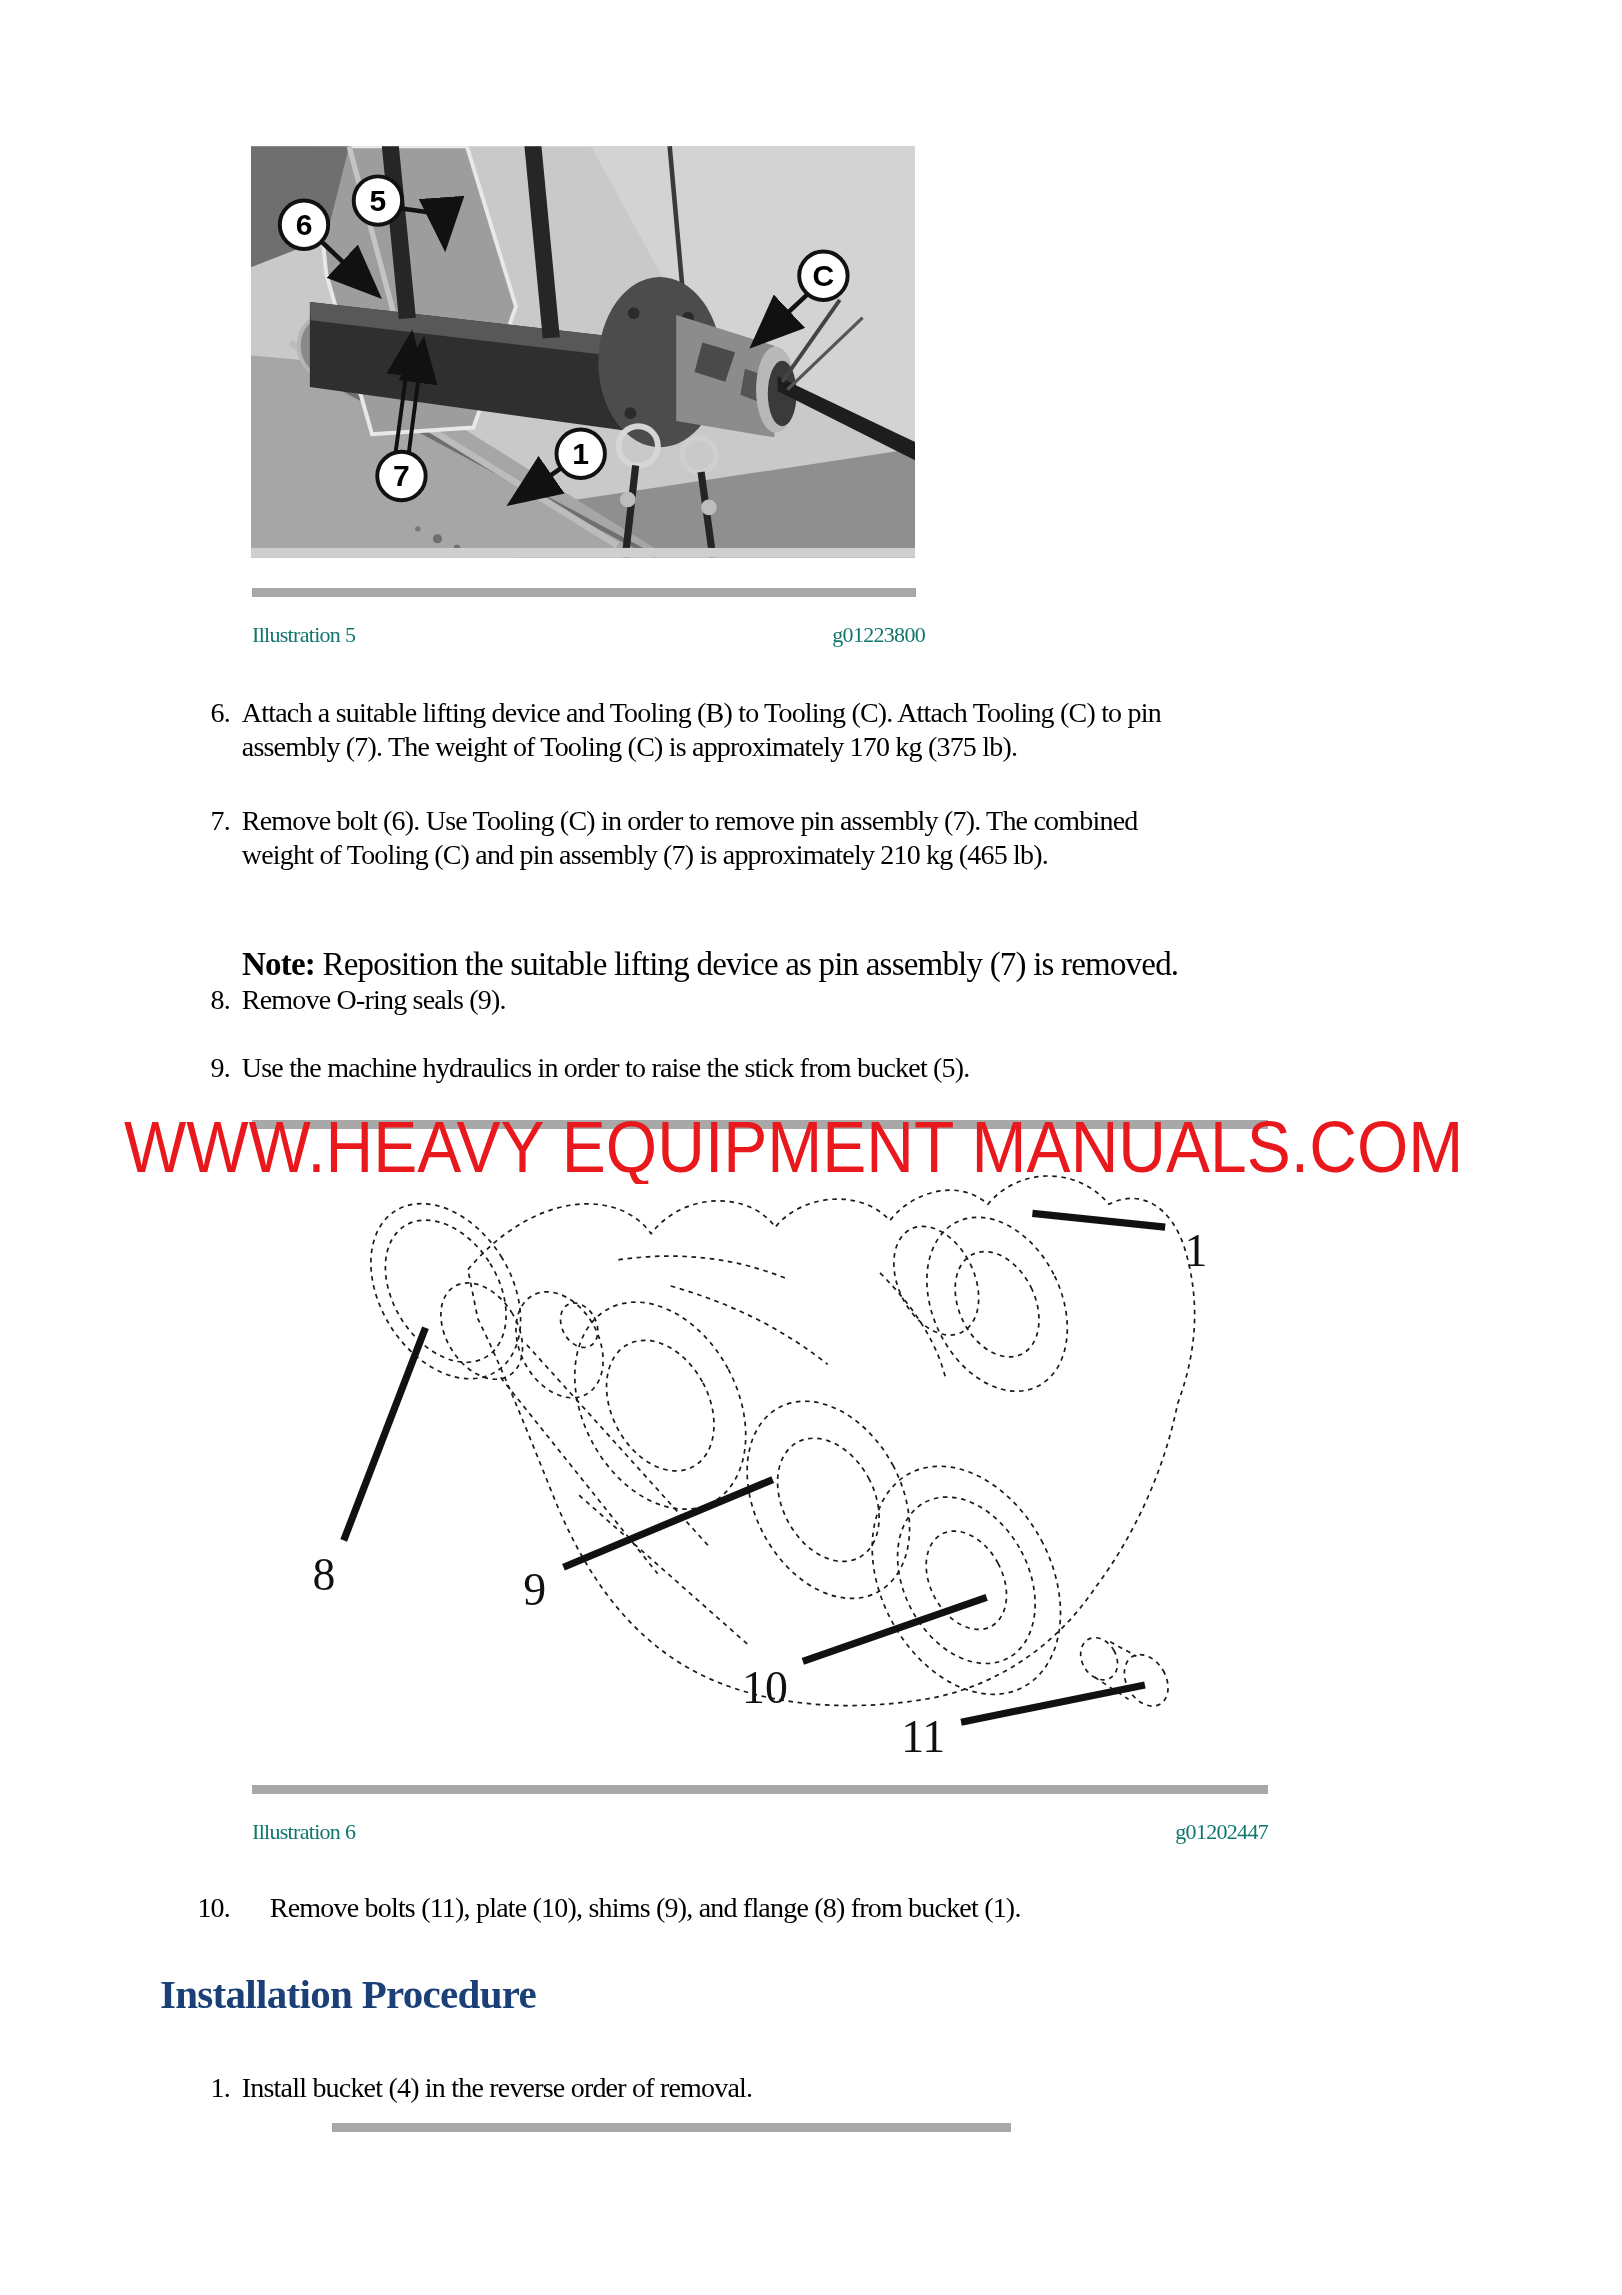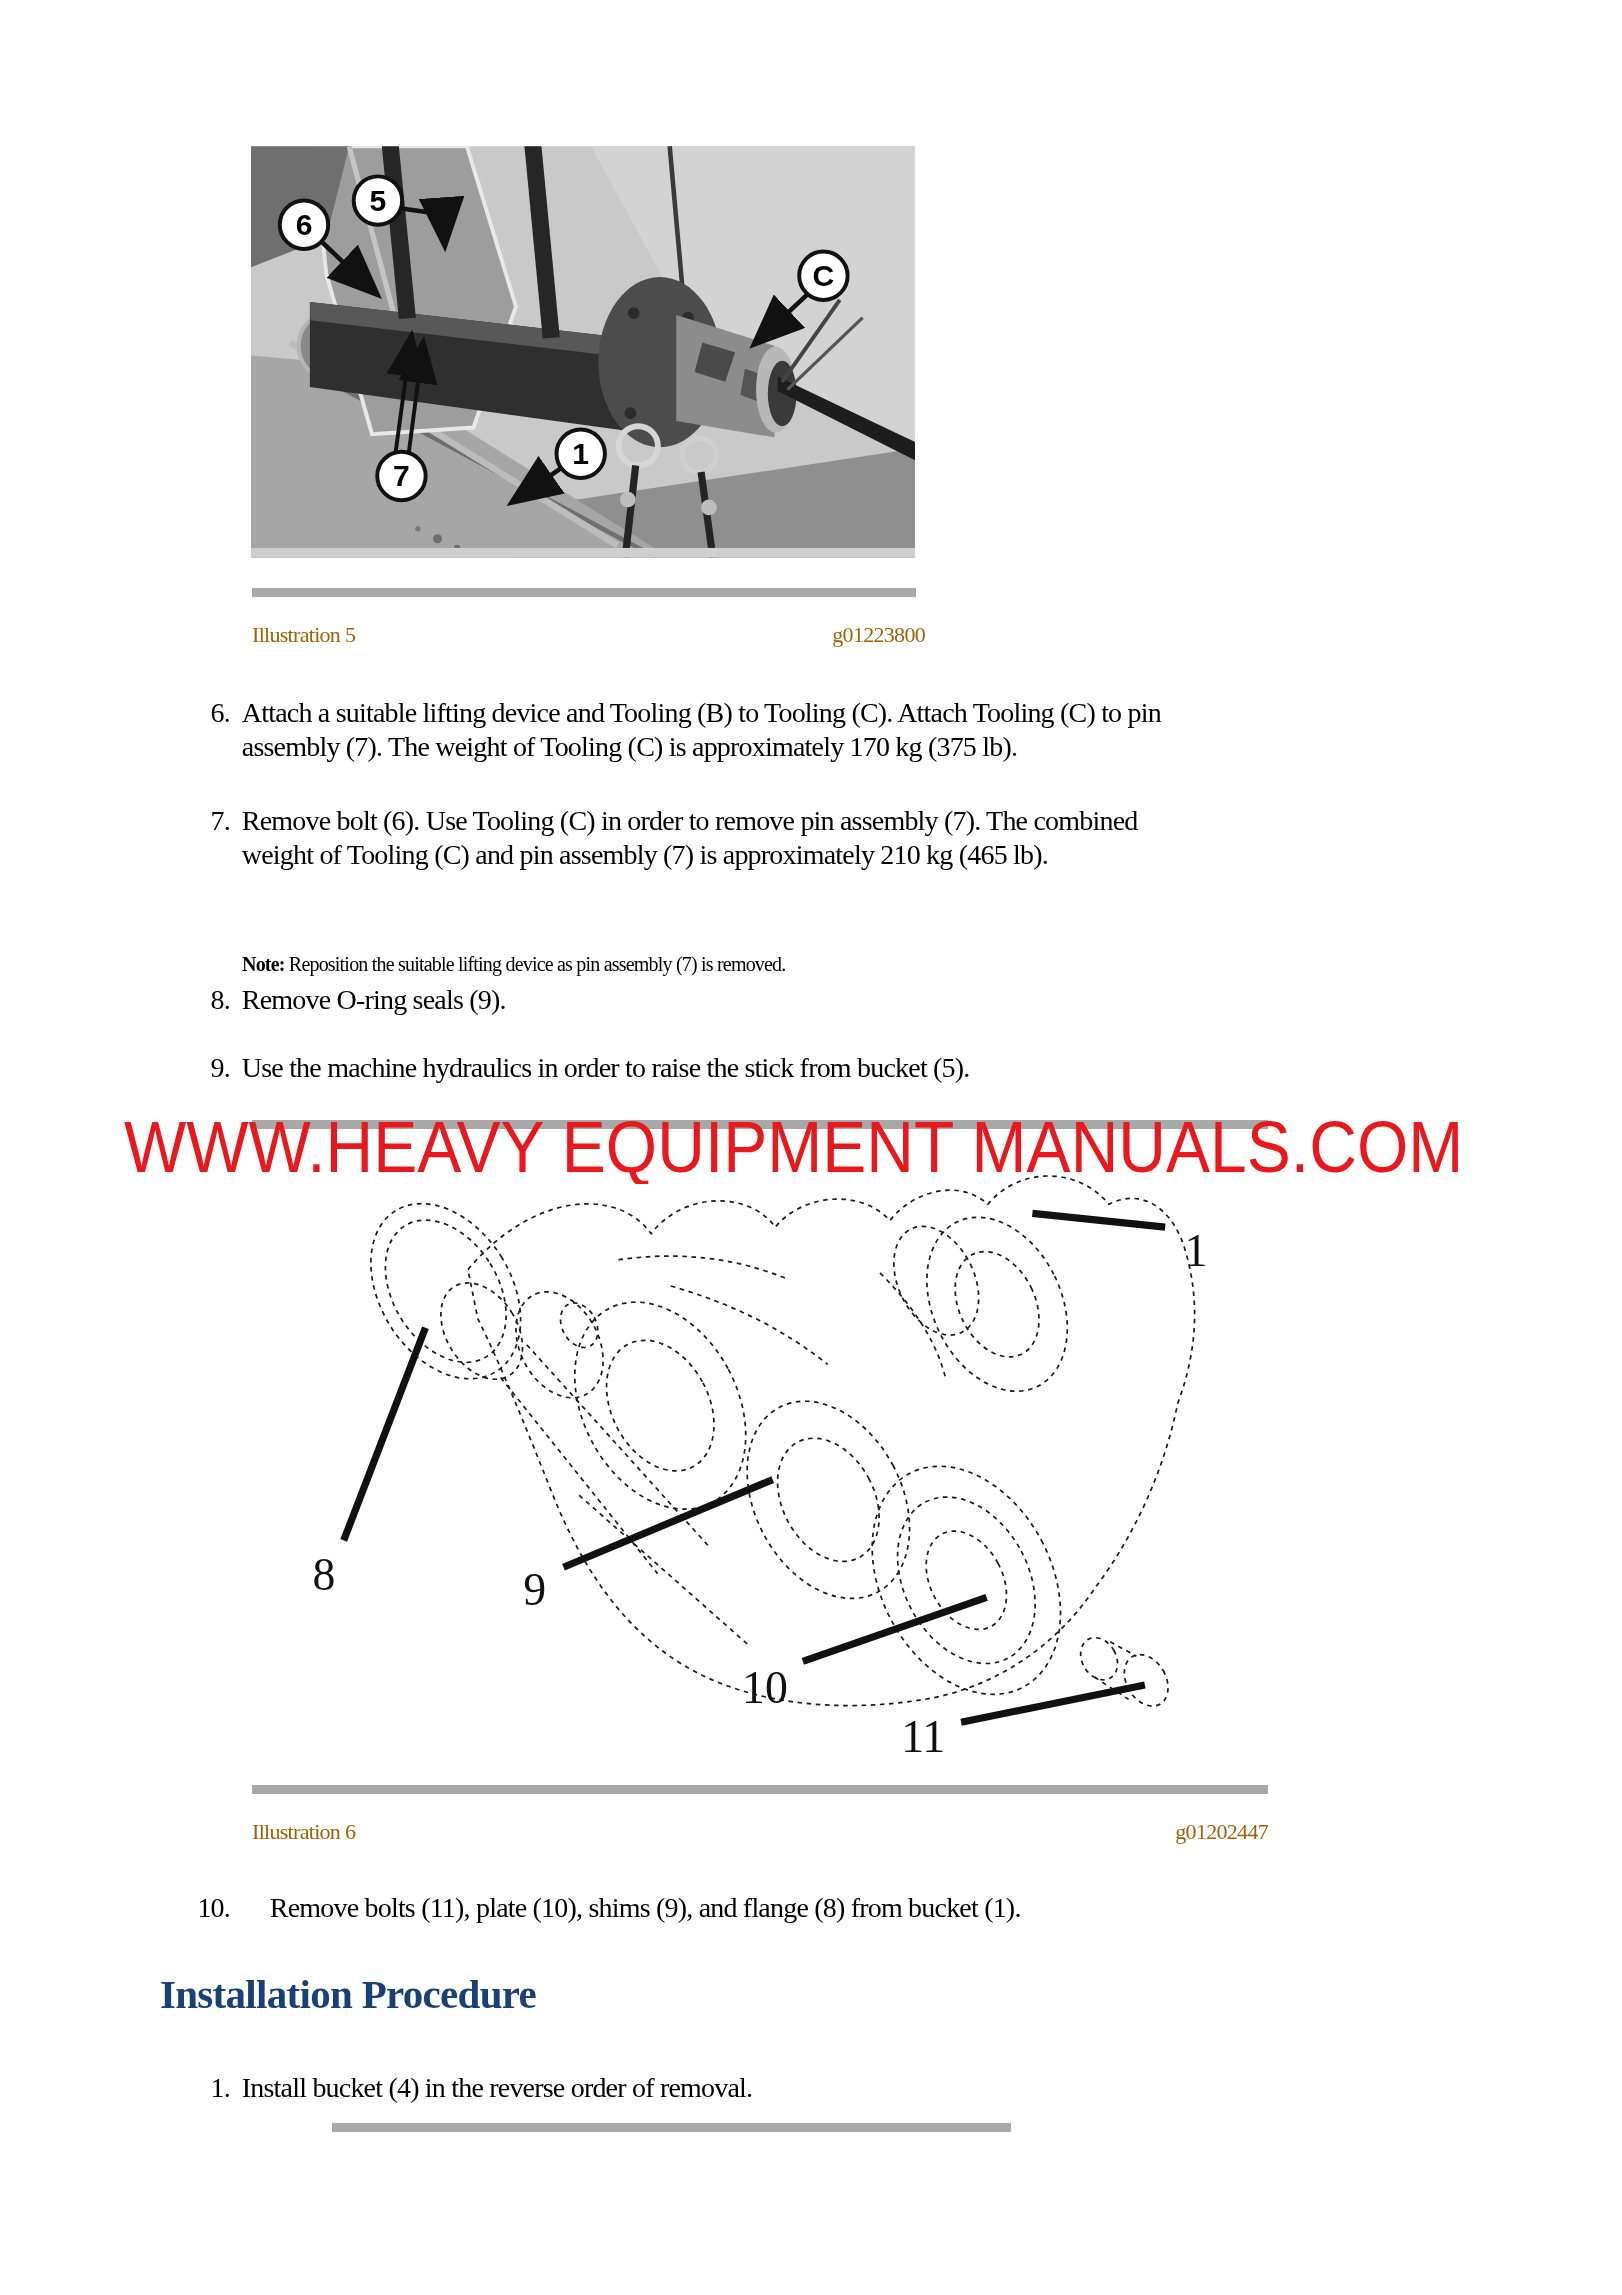--- a/index.html
+++ b/index.html
@@ -7,31 +7,31 @@
     position:relative;
     width:1623px;height:2295px;
     background:#ffffff;
     font-family:"Liberation Serif", serif;
     color:#000;
     overflow:hidden;
   }
   .rule{position:absolute;background:#a8a8a8;height:8.5px;}
   .caption{
     position:absolute;display:flex;justify-content:space-between;
-    font-size:22px;letter-spacing:-0.7px;color:#a16207;
+    font-size:22px;letter-spacing:-0.7px;color:#0f766e;
   }
   .step{
     position:absolute;left:170px;width:1152px;display:flex;align-items:flex-start;
     font-size:28px;line-height:34px;letter-spacing:-0.8px;
   }
   .step .num{width:60px;text-align:right;flex:0 0 auto;}
   .step .txt{margin-left:11.8px;white-space:pre-line;flex:1;}
   .note{
     position:absolute;left:242px;width:1073px;
-    font-size:20px;line-height:34px;letter-spacing:-0.8px;white-space:pre-line;
+    font-size:33px;line-height:34px;letter-spacing:-0.8px;white-space:pre-line;
   }
   .note .lbl{font-weight:bold;}
   .h1{
     position:absolute;left:160px;top:1970px;
     font-size:41px;font-weight:bold;color:#1b3f77;letter-spacing:-0.7px;
   }
   svg{position:absolute;display:block;}
   .callout-txt{font-family:"Liberation Sans", sans-serif;font-weight:bold;font-size:46px;}
   .dwg{fill:none;stroke:#1a1a1a;stroke-width:2.6;stroke-dasharray:7 7;}
   .leader{stroke:#111;stroke-width:11;}

